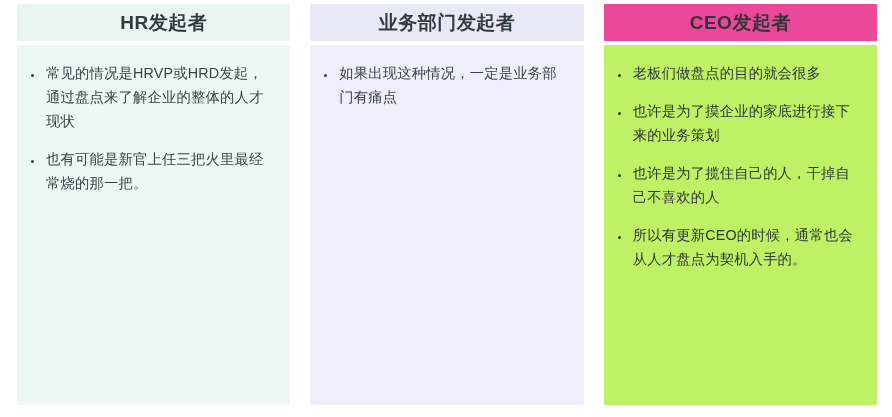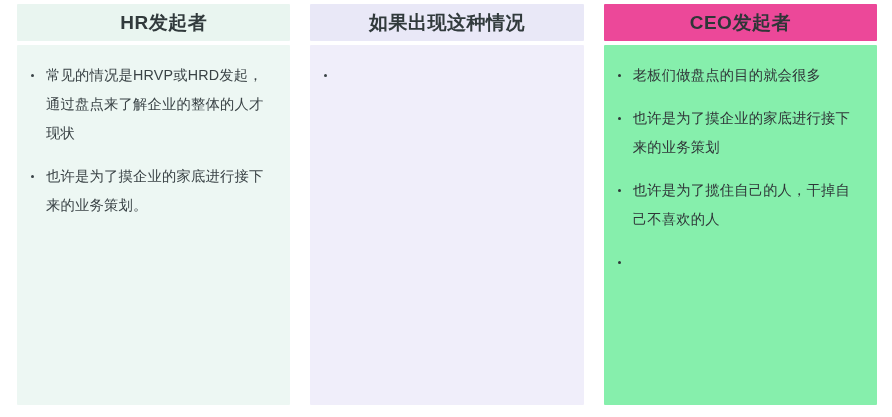--- a/index.html
+++ b/index.html
@@ -56,21 +56,21 @@
     list-style: none;
     margin: 0;
     padding: 0;
   }
 
   ul.bullets > li {
     position: relative;
     padding-left: 17px;
     margin: 0 0 14px 0;
     font-size: 14.3px;
-    line-height: 29px;
+    line-height: 24px;
     letter-spacing: 0.2px;
   }
 
   ul.bullets > li:last-child {
     margin-bottom: 0;
   }
 
   ul.bullets > li .dot {
     position: absolute;
     left: 2px;
@@ -84,49 +84,50 @@
   
   .col-hr .col-header { background: #e9f5f0; color: #313a3c; padding-left: 20px; }
   .col-hr .col-body   { background: #edf7f3; color: #3a4346; }
 
   
   .col-biz .col-header { background: #e9e8f7; color: #313a3c; }
   .col-biz .col-body   { background: #f0eefa; color: #3a4346; }
 
   
   .col-ceo .col-header { background: #ec4899; color: #2f3638; }
-  .col-ceo .col-body   { background: #86efac; color: #2f3638; }
+  .col-ceo .col-body   { background: #bef264; color: #2f3638; }
 </style>
 </head>
 <body>
 
 <div class="board">
 
   <div class="column col-hr">
     <div class="col-header">HR发起者</div>
     <div class="col-body">
       <ul class="bullets">
         <li>
           <span class="dot"></span>
           <span>常见的情况是HRVP或HRD发起，通过盘点来了解企业的整体的人才现状</span>
         </li>
         <li>
           <span class="dot"></span>
-          <span>也许是为了摸企业的家底进行接下来的业务策划。</span>
+          <span>也有可能是新官上任三把火里最经常烧的那一把。</span>
         </li>
       </ul>
     </div>
   </div>
 
   <div class="column col-biz">
-    <div class="col-header">如果出现这种情况</div>
+    <div class="col-header">业务部门发起者</div>
     <div class="col-body">
       <ul class="bullets">
         <li>
           <span class="dot"></span>
+          <span>如果出现这种情况，一定是业务部门有痛点</span>
         </li>
       </ul>
     </div>
   </div>
 
   <div class="column col-ceo">
     <div class="col-header">CEO发起者</div>
     <div class="col-body">
       <ul class="bullets">
         <li>
@@ -136,18 +137,19 @@
         <li>
           <span class="dot"></span>
           <span>也许是为了摸企业的家底进行接下来的业务策划</span>
         </li>
         <li>
           <span class="dot"></span>
           <span>也许是为了揽住自己的人，干掉自己不喜欢的人</span>
         </li>
         <li>
           <span class="dot"></span>
+          <span>所以有更新CEO的时候，通常也会从人才盘点为契机入手的。</span>
         </li>
       </ul>
     </div>
   </div>
 
 </div>
 
 </body></html>

